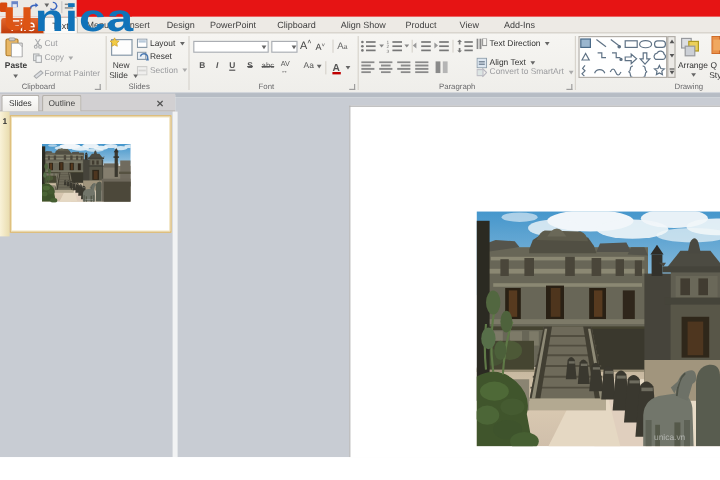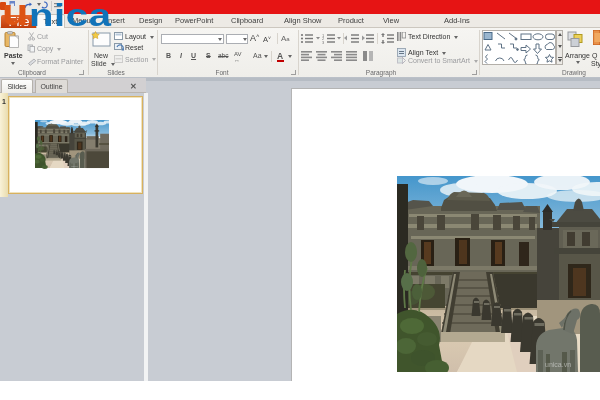--- a/index.html
+++ b/index.html
@@ -62,21 +62,21 @@
 <div id="filetab">File</div>
 <div id="hometab">Text</div>
 <div class="tab" style="left:72px;width:18px">Menu</div>
 <div class="tab" style="left:106px;width:20px">Insert</div>
 <div class="tab" style="left:139px;width:24px">Design</div>
 <div class="tab" style="left:175px;width:35px">PowerPoint</div>
 <div class="tab" style="left:231px;width:37px">Clipboard</div>
 <div class="tab" style="left:284px;width:38px">Align Show</div>
 <div class="tab" style="left:338px;width:27px">Product</div>
 <div class="tab" style="left:383px;width:19px">View</div>
-<div class="tab" style="left:444px;width:30px">Add-Ins</div>
+<div class="tab" style="left:420px;width:30px">Add-Ins</div>
 
 <div class="abs" id="ribbon"></div>
 <div class="gdiv" style="left:88px"></div>
 <div class="gdiv" style="left:157px"></div>
 <div class="gdiv" style="left:298px"></div>
 <div class="gdiv" style="left:479px"></div>
 
 <svg class="abs" style="left:4px;top:31px" width="16" height="17" viewBox="0 0 16 17">
   <rect x="1" y="1.5" width="10" height="14" rx="1.2" fill="#e8b765" stroke="#b07b28" stroke-width="0.9"></rect>
   <rect x="3.5" y="0.5" width="5" height="2.5" rx="0.8" fill="#cccccc" stroke="#888" stroke-width="0.6"></rect>

